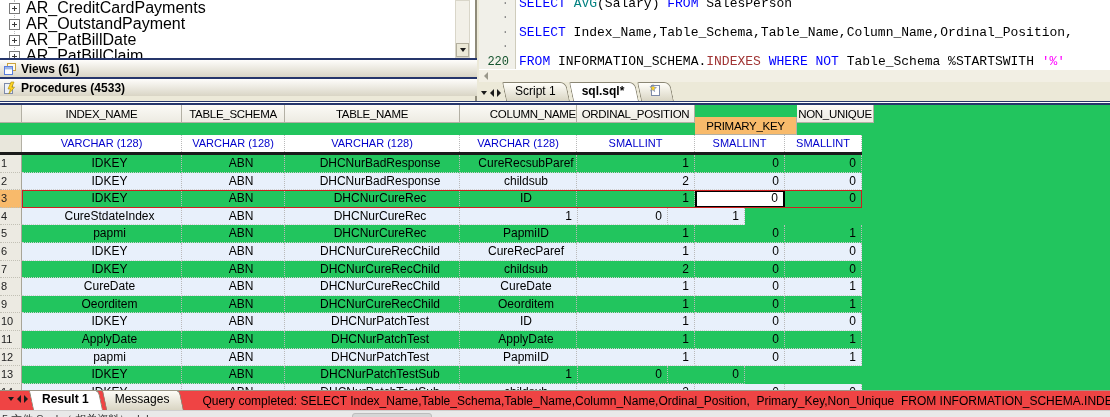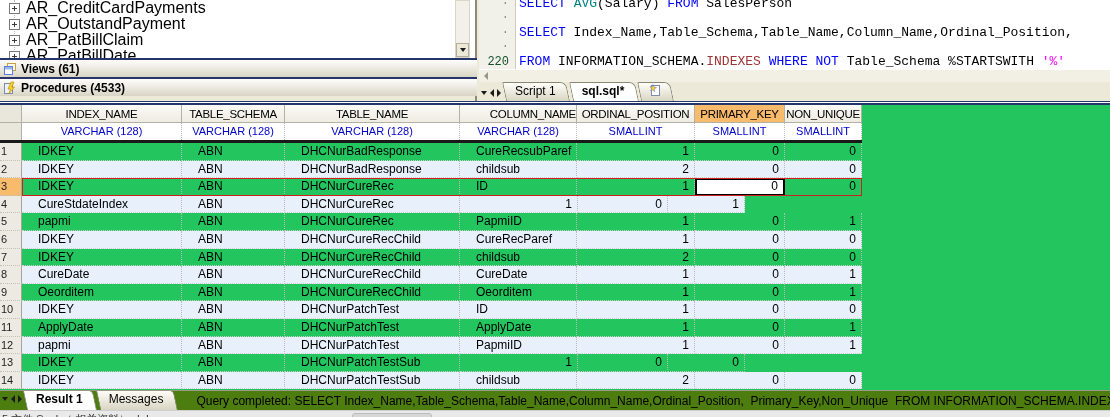--- a/index.html
+++ b/index.html
@@ -59,27 +59,27 @@
   .hcell.corner{background:#e9e7dc;}
   .hcell.hl{background:#f8ba6b;}
   .tcell{height:17px;line-height:17px;background:#fff;border-right:1px dotted #b9b9b9;box-sizing:border-box;text-align:center;font-size:11px;color:#0000cc;white-space:nowrap;overflow:hidden;}
   .tcell.corner{background:#e9e7dc;border-right:1px solid #b3b0a4;}
   #header-underline{width:862px;height:3px;background:#1a1a1a;}
   .grow{display:flex;position:relative;height:17.6px;}
   .rowhdr{width:22px;flex:none;background:#eceae2;border-right:1px solid #a8a598;border-bottom:1px dotted #c2c0b5;box-sizing:border-box;font-size:11px;color:#222;line-height:17px;padding-left:1px;overflow:hidden;}
   .rowhdr.sel{background:#f8ba6b;}
   .dcell{height:17.6px;line-height:16px;border-right:1px dotted #b9b9b9;border-bottom:1px dotted #cfcfcf;box-sizing:border-box;font-size:12px;white-space:nowrap;overflow:hidden;background:transparent;}
   .grow.alt .dcell{background:#e8f0fb;}
-  .dcell.l{text-align:left;padding-left:16px;}
+  .dcell.l{text-align:center;padding-left:16px;}
   .dcell.r{text-align:right;padding-right:5px;}
   .dcell.selcell{border:2px solid #000 !important;background:#fff !important;line-height:13px;}
   .rowsel-outline{position:absolute;left:22px;top:0;width:840px;height:17.6px;border:1px solid #cf1f1f;box-sizing:border-box;pointer-events:none;}
 
   
-  #bottom-bar{position:absolute;left:0;top:390px;width:1110px;height:20px;background:#4d7c0f;border-top:1px solid #9c9888;box-sizing:border-box;display:flex;align-items:flex-end;padding-left:2px;overflow:hidden;}
+  #bottom-bar{position:absolute;left:0;top:390px;width:1110px;height:20px;background:#ef4444;border-top:1px solid #9c9888;box-sizing:border-box;display:flex;align-items:flex-end;padding-left:8px;overflow:hidden;}
   #bottom-bar .xtab{height:18px;padding-top:3px;}
   #status-text{margin-left:16px;margin-bottom:2px;white-space:pre;overflow:hidden;font-size:12px;}
 
   
   #clip-strip{position:absolute;left:0;top:410px;width:1110px;height:7px;background:#e9e9e9;overflow:hidden;border-top:1px solid #cfcfcf;box-sizing:border-box;}
   #clip-strip .clip-text{position:absolute;left:2px;top:1px;font-size:11px;color:#333;transform:none;}
   #clip-strip .clip-blob{position:absolute;left:352px;top:2px;width:78px;height:10px;background:#d6d6d6;border:1px solid #bdbdbd;border-radius:3px;}
 </style>
 </head>
 <body>
@@ -93,25 +93,25 @@
       <div class="tree-item">
           <span class="plusbox"></span>
           <span class="tree-label">AR_CreditCardPayments</span>
         </div>
         <div class="tree-item">
           <span class="plusbox"></span>
           <span class="tree-label">AR_OutstandPayment</span>
         </div>
         <div class="tree-item">
           <span class="plusbox"></span>
-          <span class="tree-label">AR_PatBillClaim</span>
+          <span class="tree-label">AR_PatBillDate</span>
         </div>
         <div class="tree-item">
           <span class="plusbox"></span>
-          <span class="tree-label">AR_PatBillDate</span>
+          <span class="tree-label">AR_PatBillClaim</span>
         </div>
         <div id="tree-scrollbar">
         <div id="tree-scroll-down">
             <span class="tri-down"></span>
           </div>
       </div>
     </div>
     <div class="navy-line" style="top:58px"></div>
     <div class="panel-bar" style="top:60px">
       <svg class="bar-icon" viewBox="0 0 14 14">
@@ -166,21 +166,21 @@
   <div id="split-line"></div>
 
   <div id="grid">
     <div id="grid-header">
         <div class="hcell corner" style="width: 22px;"></div>
         <div class="hcell" style="width: 160px;">INDEX_NAME</div>
         <div class="hcell" style="width: 103px;">TABLE_SCHEMA</div>
         <div class="hcell" style="width: 175px;">TABLE_NAME</div>
         <div class="hcell" style="width: 117px; text-align: right;">COLUMN_NAME</div>
         <div class="hcell" style="width: 118px;">ORDINAL_POSITION</div>
-        <div class="hcell hl" style="width: 90px;">PRIMARY_KEY</div>
+        <div class="hcell hl" style="width: 102px; margin-top: 12px;">PRIMARY_KEY</div>
         <div class="hcell" style="width: 77px;">NON_UNIQUE</div>
       </div>
     <div id="grid-types">
         <div class="tcell corner" style="width: 22px;"></div>
         <div class="tcell" style="width: 160px;">VARCHAR (128)</div>
         <div class="tcell" style="width: 103px;">VARCHAR (128)</div>
         <div class="tcell" style="width: 175px;">VARCHAR (128)</div>
         <div class="tcell" style="width: 117px;">VARCHAR (128)</div>
         <div class="tcell" style="width: 118px;">SMALLINT</div>
         <div class="tcell" style="width: 90px;">SMALLINT</div>

